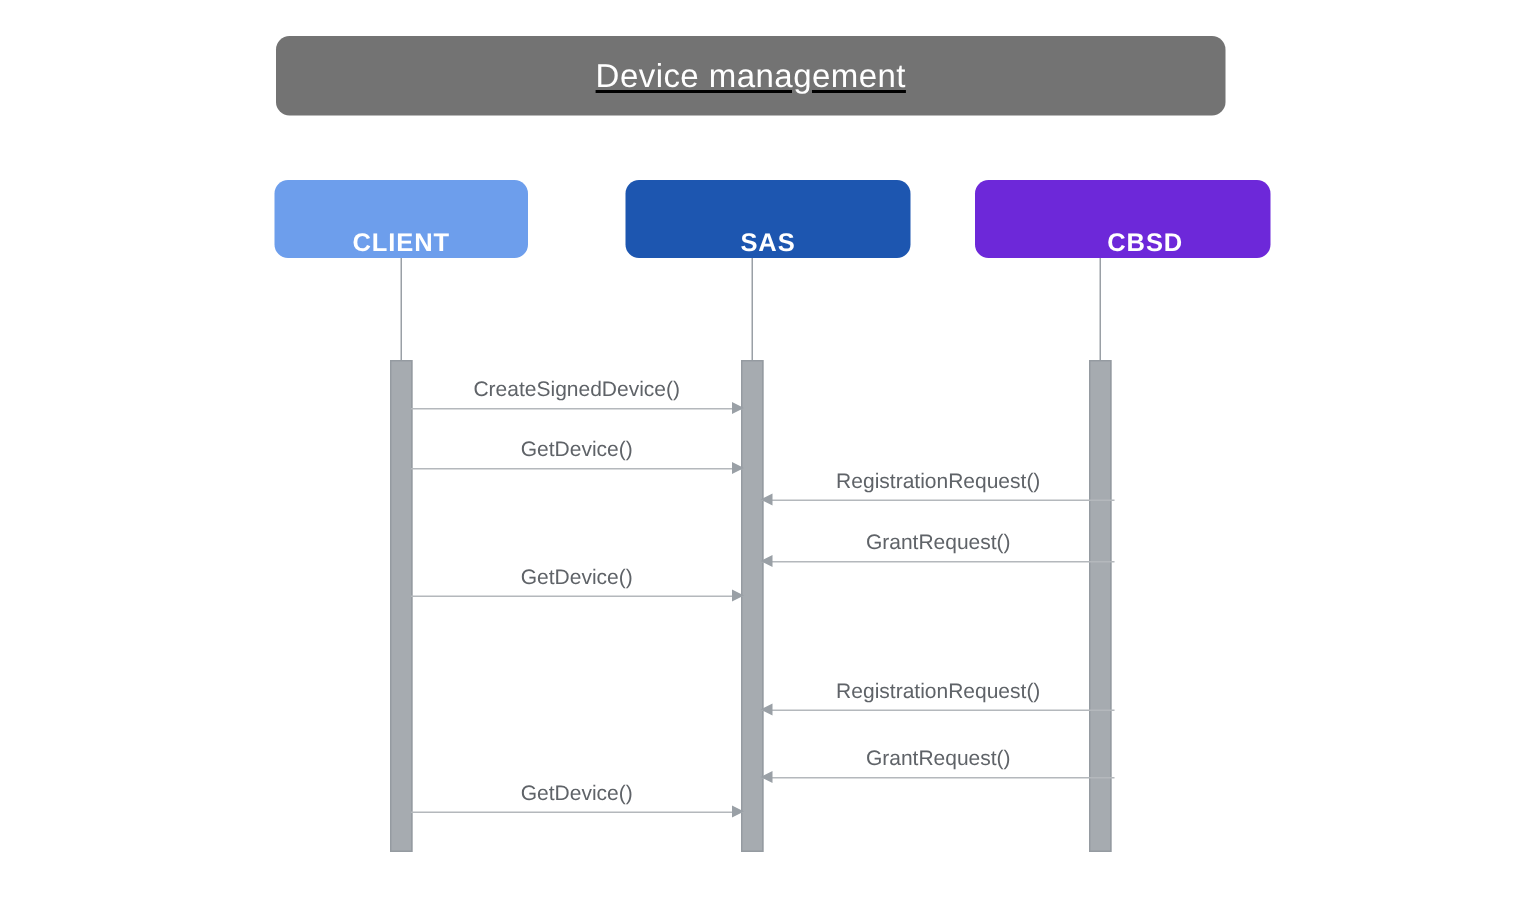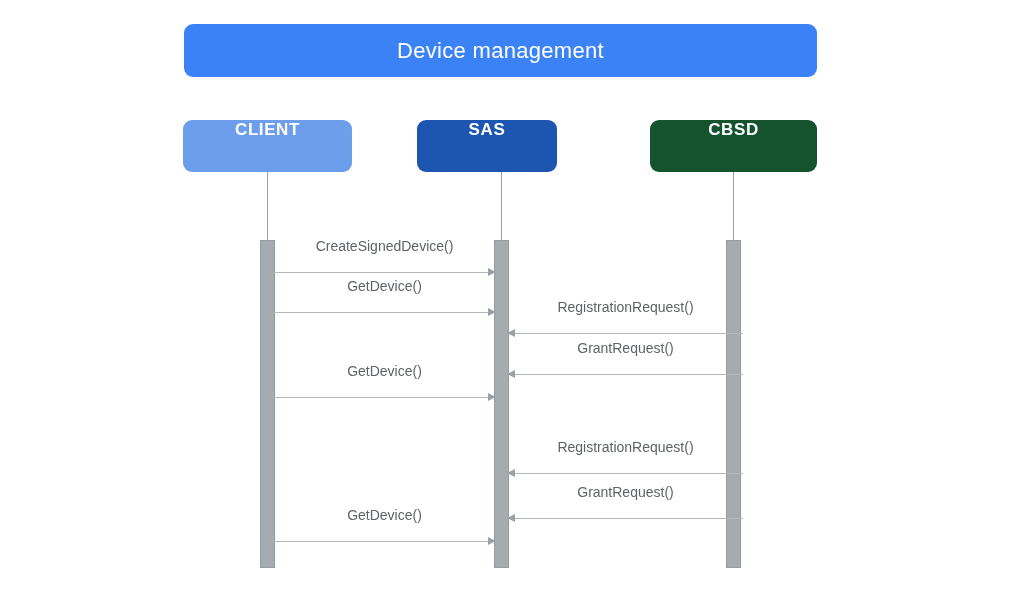--- a/index.html
+++ b/index.html
@@ -30,31 +30,31 @@
     color: #ffffff;
     font-size: 22px;
     letter-spacing: 0.3px;
   }
   .actor {
     position: absolute;
     top: 120px;
     height: 52px;
     border-radius: 9px;
     display: flex;
-    align-items: flex-start;
+    align-items: flex-end;
     justify-content: center;
   }
   .actor span {
     color: #ffffff;
     font-size: 17px;
     font-weight: bold;
     letter-spacing: 0.6px;
   }
   .actor-client { left: 183px; width: 169px; }
-  .actor-sas   { left: 417px; width: 140px; }
+  .actor-sas   { left: 417px; width: 190px; }
   .actor-cbsd  { left: 650px; width: 167px; }
 
   .lifeline {
     position: absolute;
     top: 172px;
     height: 68px;
     width: 1px;
     background: #9aa0a6;
   }
   .lifeline-client { left: 267px; }
@@ -73,21 +73,21 @@
   .activation-client { left: 260px; }
   .activation-sas    { left: 494px; }
   .activation-cbsd   { left: 726px; }
 
   .message {
     position: absolute;
     height: 24px;
   }
   .message .msg-label {
     position: absolute;
-    bottom: 19px;
+    bottom: 6px;
     left: 0;
     width: 100%;
     text-align: center;
     font-size: 14px;
     color: #5f6368;
     white-space: nowrap;
   }
   .message .msg-line {
     position: absolute;
     bottom: 0;
@@ -119,31 +119,31 @@
     border-right: 8px solid #9aa0a6;
   }
   .msg-right { left: 274px; width: 221px; }
   .msg-left  { left: 508px; width: 219px; padding-left: 16px; }
 </style>
 </head>
 <body>
 
 <div class="canvas">
 
-  <div class="title-bar" style="background-color: #3b82f6;">
+  <div class="title-bar" style="background-color: #737373; text-decoration: underline;">
     <span>Device management</span>
   </div>
 
   <div class="actor actor-client" style="background-color: rgb(109, 158, 236);">
     <span>CLIENT</span>
   </div>
   <div class="actor actor-sas" style="background-color: rgb(29, 86, 176);">
     <span>SAS</span>
   </div>
-  <div class="actor actor-cbsd" style="background-color: #14532d;">
+  <div class="actor actor-cbsd" style="background-color: #6d28d9; padding-left: 30px;">
     <span>CBSD</span>
   </div>
 
   <div class="lifeline lifeline-client"></div>
   <div class="lifeline lifeline-sas"></div>
   <div class="lifeline lifeline-cbsd"></div>
 
   <div class="activation activation-client"></div>
   <div class="activation activation-sas"></div>
   <div class="activation activation-cbsd"></div>

